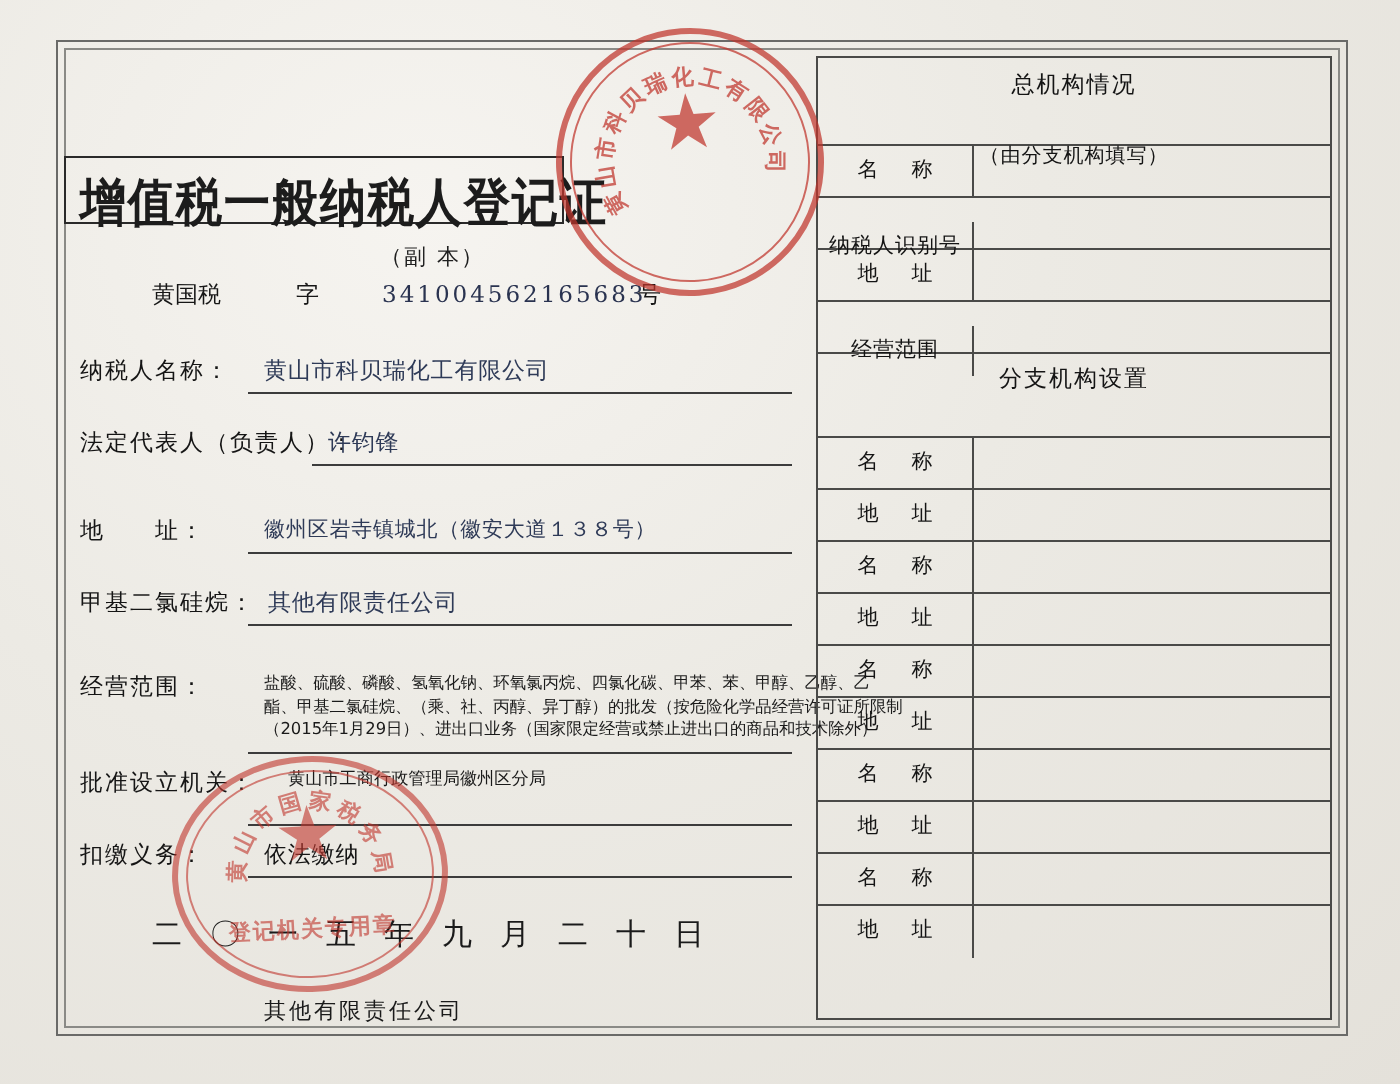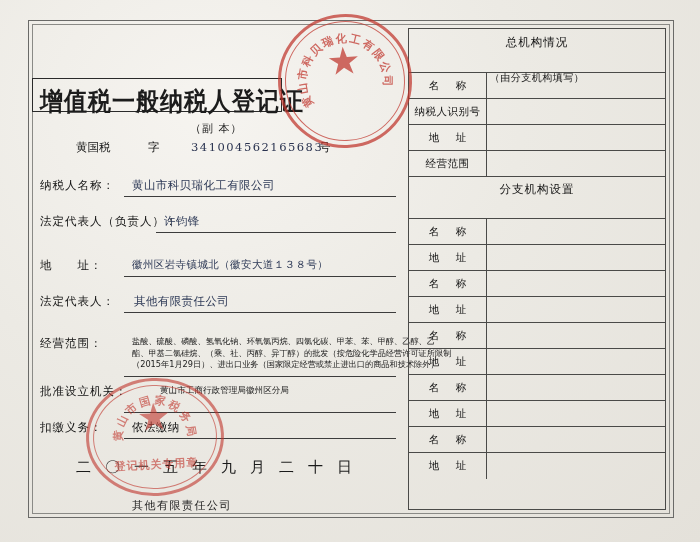--- a/index.html
+++ b/index.html
@@ -213,21 +213,21 @@
     height: 100%;
     border-right: 1px solid #4a4a48;
     box-sizing: border-box;
     text-align: center;
     font-size: 10.5px;
     color: #141414;
     line-height: 25px;
     letter-spacing: 3px;
     padding-left: 3px;
   }
-  .trow .rlbl.tight { letter-spacing: 0.5px; padding-left: 0; }
+  .trow .rlbl.tight { letter-spacing: 0.5px; padding-left: 0; margin-top: 12px; }
   .trow .rval {
     position: absolute;
     left: 78px; top: 0;
     right: 0; height: 100%;
     font-size: 10px;
     line-height: 25px;
     padding-left: 6px;
     color: #141414;
   }
   .subhead {
@@ -363,38 +363,38 @@
     </div>
     <div class="underline" style="top:204px;left:120px;width:240px;"></div>
 
     <div class="field" style="top:230px;">
       <span class="lbl">地　　址：</span>
       <span class="val blue handwrite" style="font-size:10.5px;">徽州区岩寺镇城北（徽安大道１３８号）</span>
     </div>
     <div class="underline" style="top:248px;"></div>
 
     <div class="field" style="top:266px;">
-      <span class="lbl" style="width:90px;">法定代表人：</span>
+      <span class="lbl" style="width:90px;">甲基二氯硅烷：</span>
       <span class="val blue handwrite" style="left:94px;">其他有限责任公司</span>
     </div>
     <div class="underline" style="top:284px;"></div>
 
     <div class="field" style="top:308px;">
       <span class="lbl">经营范围：</span>
       <div class="scope-lines">
         <div>盐酸、硫酸、磷酸、氢氧化钠、环氧氯丙烷、四氯化碳、甲苯、苯、甲醇、乙醇、乙</div>
         <div>酯、甲基二氯硅烷、（乘、社、丙醇、异丁醇）的批发（按危险化学品经营许可证所限制</div>
         <div>（2015年1月29日）、进出口业务（国家限定经营或禁止进出口的商品和技术除外）</div>
       </div>
     </div>
     <div class="underline" style="top:348px;"></div>
 
     <div class="field" style="top:356px;">
       <span class="lbl" style="width:100px;">批准设立机关：</span>
-      <div class="approve-lines" style="left:120px;">
+      <div class="approve-lines" style="left:104px;">
         <div>黄山市工商行政管理局徽州区分局</div>
       </div>
     </div>
     <div class="underline" style="top:384px;"></div>
 
     <div class="field" style="top:392px;">
       <span class="lbl">扣缴义务：</span>
       <span class="val">依法缴纳</span>
     </div>
     <div class="underline" style="top:410px;"></div>

